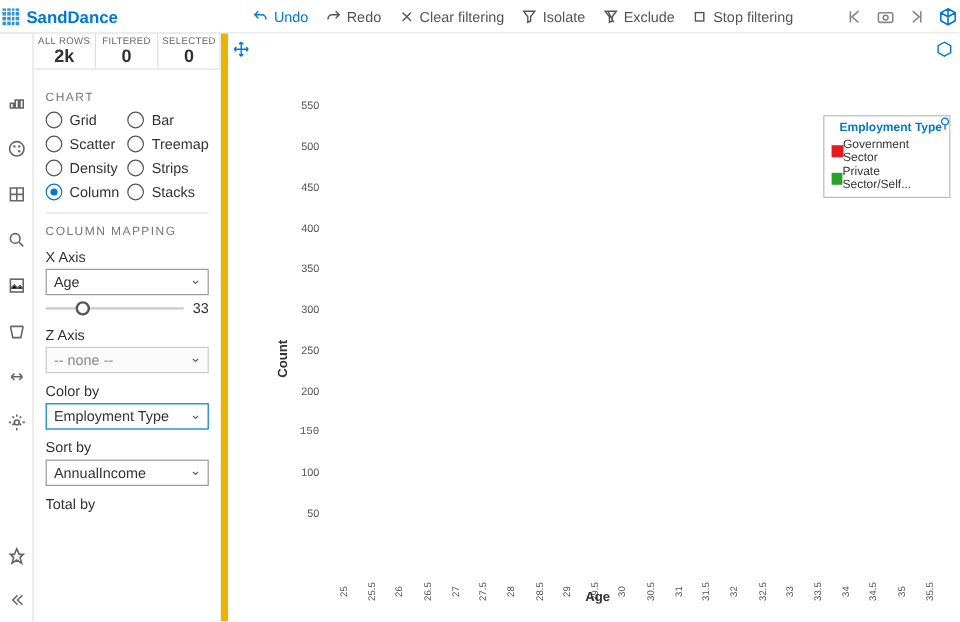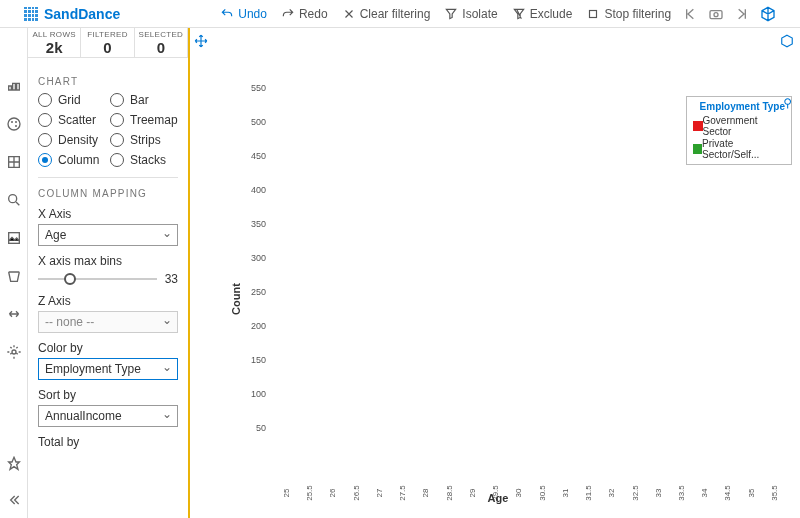--- a/index.html
+++ b/index.html
@@ -1,19 +1,19 @@
 <!DOCTYPE html>
 <html><head>
 <meta charset="utf-8">
 <style>
 * { box-sizing: border-box; margin: 0; padding: 0; font-family: "Segoe UI", -apple-system, sans-serif; }
 html, body { width: 800px; height: 518px; overflow: hidden; background: #fff; color: #333; font-size: 12px; }
 
 
-.top-bar { display: flex; align-items: center; height: 28px; border-bottom: 1px solid #e0e0e0; padding: 0 24px; gap: 4px; }
+.top-bar { display: flex; align-items: center; height: 28px; border-bottom: 1px solid #e0e0e0; padding: 0 2px; gap: 16px; }
 .brand { display: flex; align-items: center; gap: 6px; color: #0078d4; font-weight: 600; font-size: 14px; }
 .brand-logo { width: 14px; height: 14px; display: grid; grid-template-columns: repeat(4,1fr); grid-template-rows: repeat(4,1fr); gap: 1px; }
 .brand-logo span { background: #0078d4; opacity: .8; }
 .tb-group { display: flex; align-items: center; gap: 2px; margin-left: 90px; justify-content: flex-end; }
 .tb-btn { display: flex; align-items: center; gap: 4px; padding: 2px 6px; color: #555; cursor: pointer; font-size: 12px; }
 .tb-btn.active { color: #0078d4; }
 .tb-btn svg { width: 14px; height: 14px; }
 .tb-right { margin-left: auto; display: flex; gap: 10px; color: #888; }
 .tb-right svg { width: 16px; height: 16px; }
 
@@ -22,21 +22,21 @@
 .stats-cell { width: 63px; border-right: 1px solid #e0e0e0; text-align: center; padding: 2px 0; }
 .stats-cell .lbl { font-size: 8px; color: #666; letter-spacing: .3px; }
 .stats-cell .val { font-size: 15px; font-weight: 600; }
 
 
 .body-row { display: flex; height: calc(518px - 28px); }
 .rail { width: 28px; border-right: 1px solid #e0e0e0; display: flex; flex-direction: column; align-items: center; padding-top: 50px; gap: 22px; color: #666; }
 .rail-bottom { margin-top: auto; display:flex; flex-direction:column; gap:20px; padding-bottom:10px; align-items:center;}
 .rail svg { width: 16px; height: 16px; cursor: pointer; }
 
-.side { width: 162px; border-right: 2px solid #eab308; overflow: hidden; }
+.side { width: 162px; border-right: 6px solid #eab308; overflow: hidden; }
 .side-inner { padding: 8px 10px; overflow-y: auto; height: calc(518px - 28px - 30px); }
 .sec-title { font-size: 10px; letter-spacing: 1.2px; color: #777; margin: 10px 0 6px; }
 .chart-types { display: grid; grid-template-columns: 1fr 1fr; gap: 6px 4px; }
 .radio-opt { display: flex; align-items: center; gap: 6px; cursor: pointer; font-size: 12px; }
 .radio-circle { width: 14px; height: 14px; border: 1.5px solid #555; border-radius: 50%; position: relative; flex-shrink:0;}
 .radio-opt.selected .radio-circle { border-color: #0078d4; }
 .radio-opt.selected .radio-circle::after { content: ""; position: absolute; inset: 3px; background: #0078d4; border-radius: 50%; }
 
 hr { border: none; border-top: 1px solid #e0e0e0; margin: 10px 0; }
 .fld-label { font-size: 12px; margin: 8px 0 3px; }
@@ -246,21 +246,20 @@
             <span class="radio-circle"></span>
             <span>Stacks</span>
           </div>
         </div>
       <hr>
       <div class="sec-title">COLUMN MAPPING</div>
       <div class="fld-label">X Axis</div>
       <div class="sel">
           <span>Age</span>
         </div>
-      <div class="fld-label">X axis max bins</div>
       <div class="slider-row">
         <div class="slider-track">
             <div class="slider-thumb"></div>
           </div>
         <span>33</span>
       </div>
       <div class="fld-label">Z Axis</div>
       <div class="sel muted">
           <span>-- none --</span>
         </div>
@@ -296,21 +295,21 @@
           <span>Private Sector/Self...</span>
         </div>
     </div>
 
     <div class="chart-wrap">
       <div class="y-label">Count</div>
       <div class="plot">
         <div class="y-ticks" id="y-ticks">
             <span class="y-tick" style="bottom: 9.09091%;">50</span>
             <span class="y-tick" style="bottom: 18.1818%; text-align: right;">100</span>
-            <span class="y-tick" style="bottom: 27.2727%;">150</span>
+            <span class="y-tick" style="bottom: 27.2727%; font-family: Liberation Mono, monospace;">150</span>
             <span class="y-tick" style="bottom: 36.3636%; margin-left: 28px;">200</span>
             <span class="y-tick" style="bottom: 45.4545%;">250</span>
             <span class="y-tick" style="bottom: 54.5455%;">300</span>
             <span class="y-tick" style="bottom: 63.6364%;">350</span>
             <span class="y-tick" style="bottom: 72.7273%;">400</span>
             <span class="y-tick" style="bottom: 81.8182%;">450</span>
             <span class="y-tick" style="bottom: 90.9091%;">500</span>
             <span class="y-tick" style="bottom: 100%;">550</span>
           </div>
         <div class="bars" id="bars">

